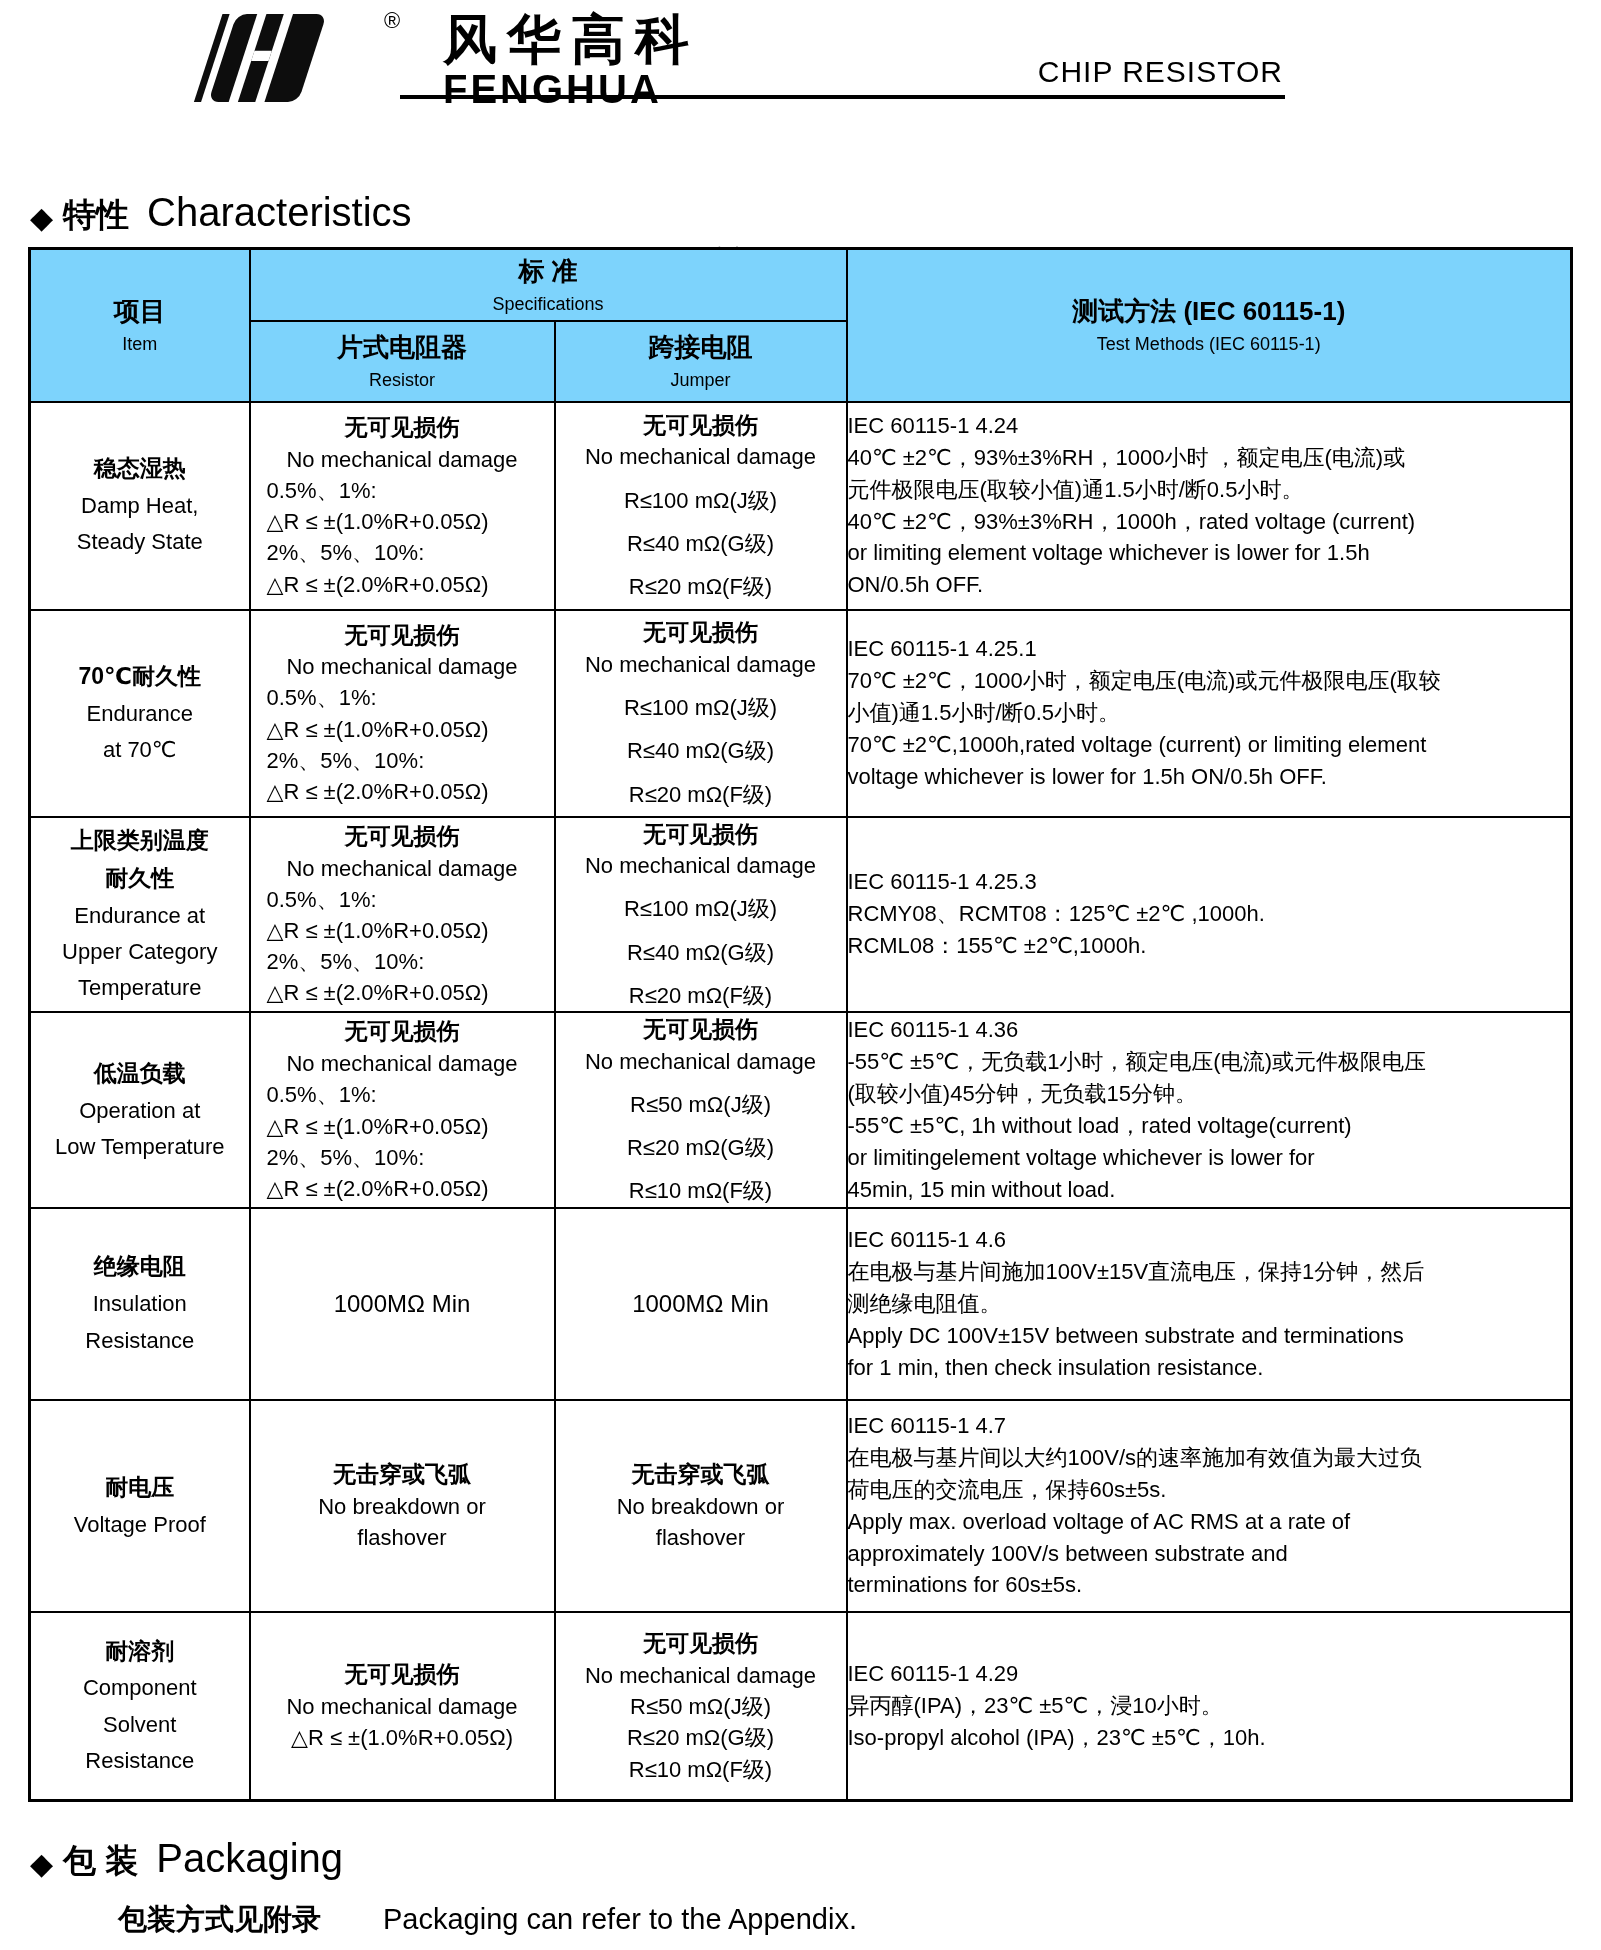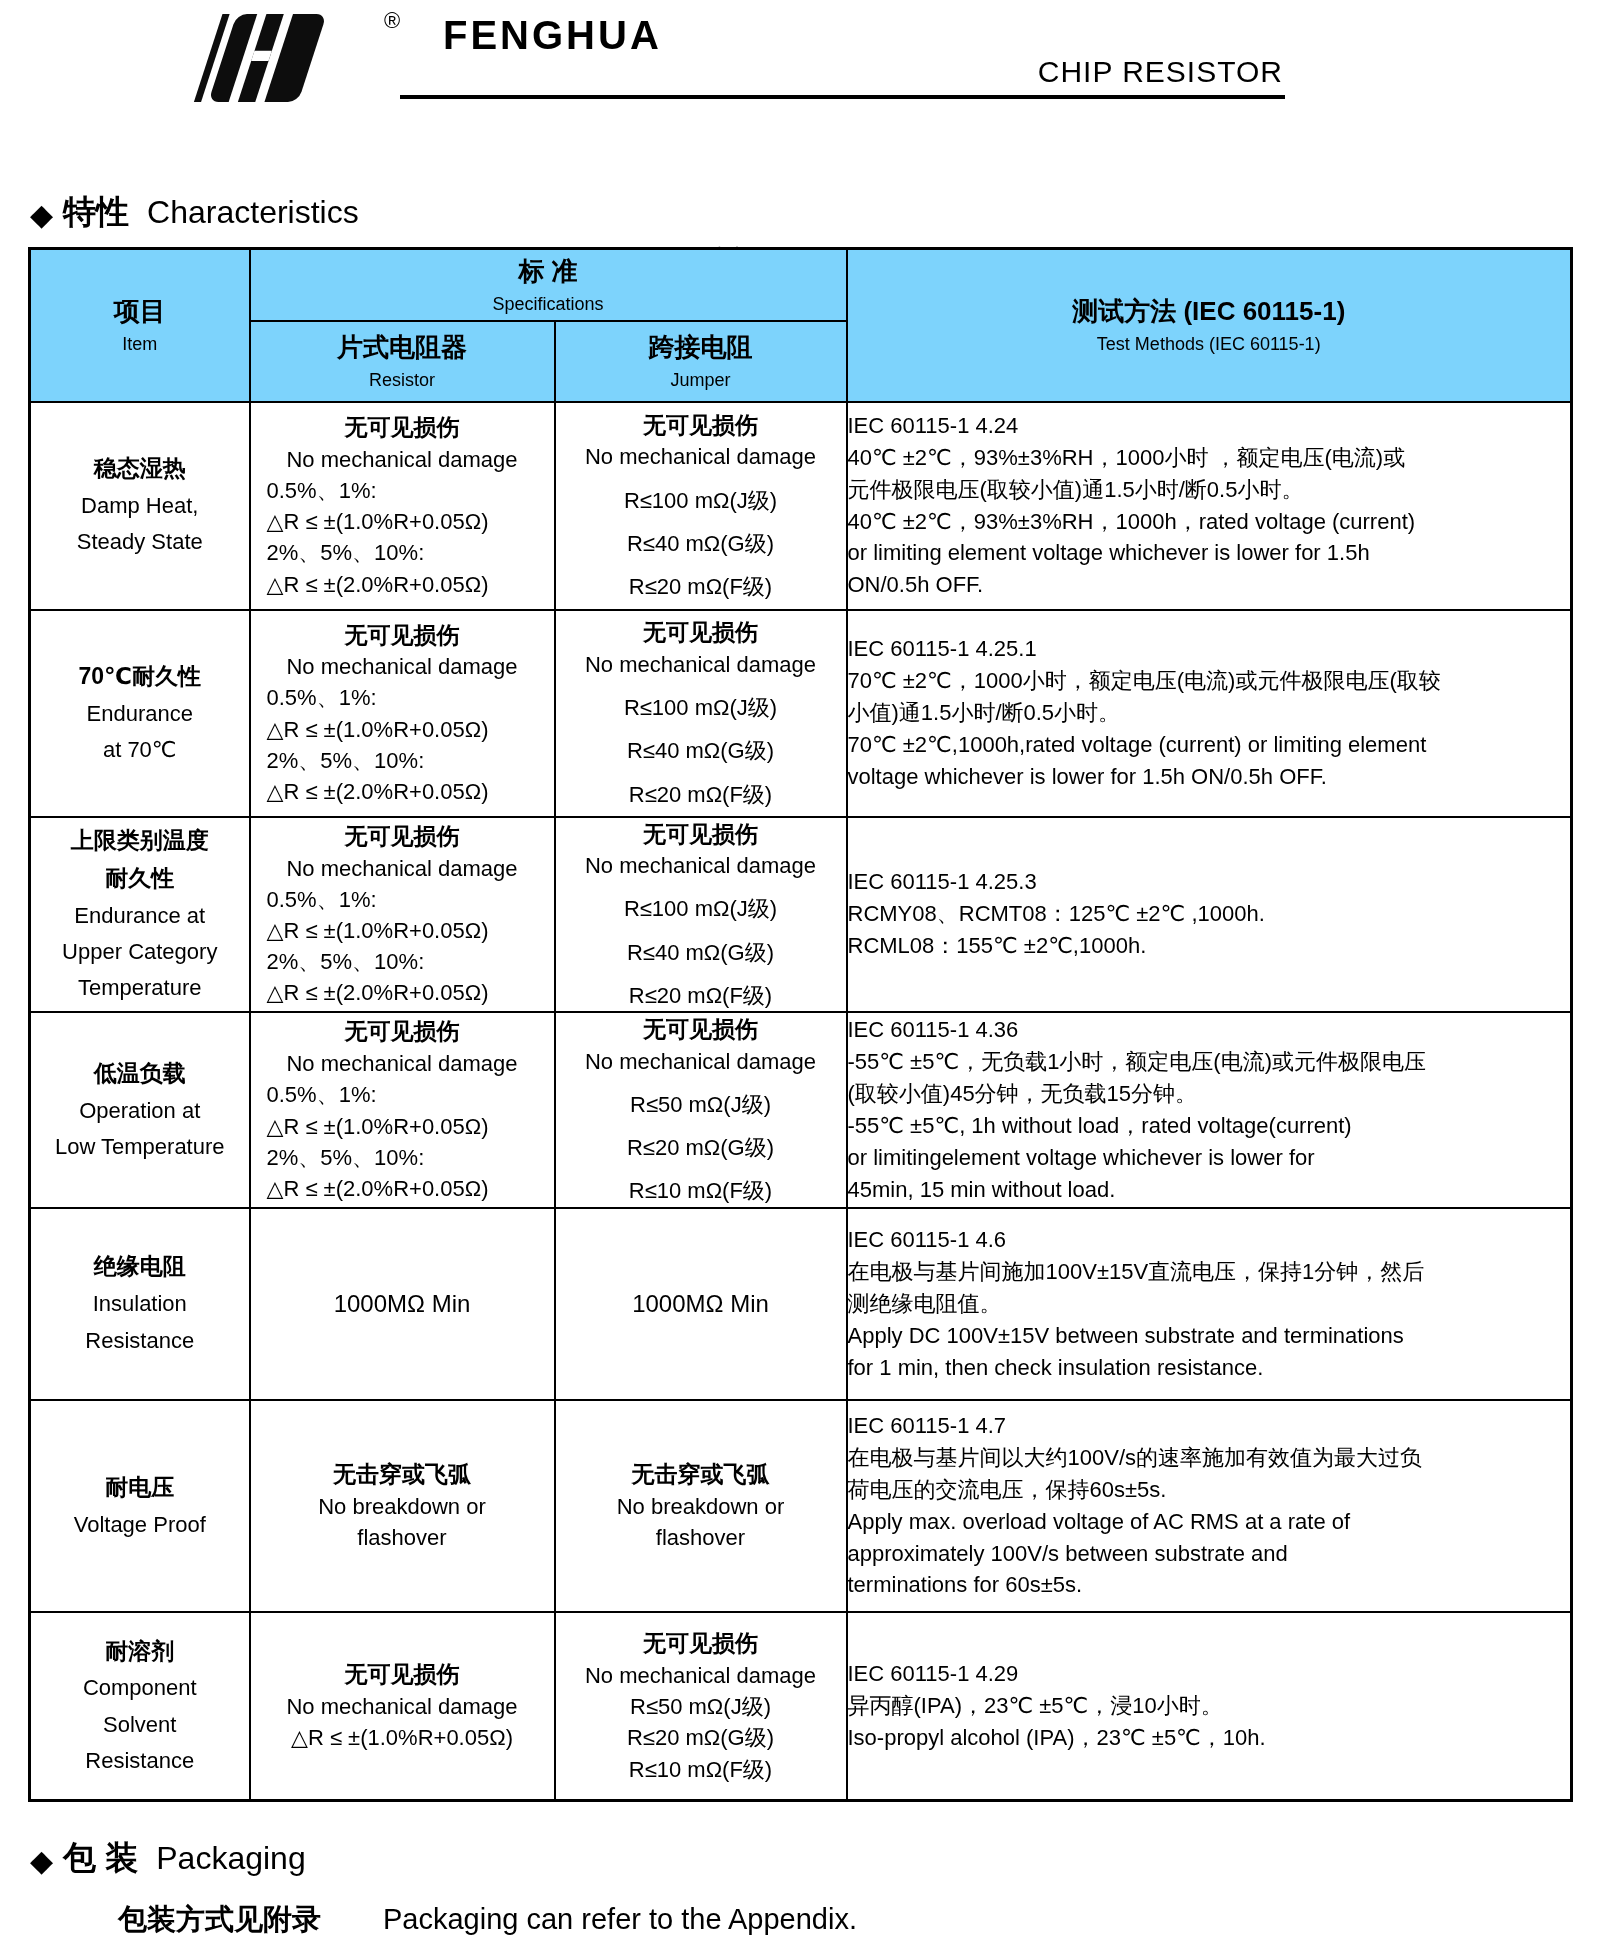--- a/index.html
+++ b/index.html
@@ -15,21 +15,21 @@
   .brand-reg{position:absolute;left:384px;top:8px;font-size:22px;}
   .brand-text{position:absolute;left:443px;top:12px;display:flex;flex-direction:column;}
   .brand-cn{font-size:54px;font-weight:bold;letter-spacing:10px;line-height:1.0;white-space:nowrap;}
   .brand-en{font-size:40px;font-weight:bold;letter-spacing:3px;line-height:1.0;margin-top:3px;white-space:nowrap;}
   .page-title{position:absolute;top:55px;right:318px;font-size:30px;letter-spacing:1px;}
   .header-rule{position:absolute;left:400px;top:95px;width:885px;height:4px;background:#000;}
   
   .sec-head{position:absolute;display:flex;align-items:baseline;}
   .sec-head .diamond{font-size:30px;margin-right:10px;position:relative;top:2px;}
   .sec-head .cn{font-size:33px;font-weight:bold;margin-right:18px;white-space:nowrap;}
-  .sec-head .en{font-size:32px;white-space:nowrap;text-align:right;}
+  .sec-head .en{font-size:40px;white-space:nowrap;text-align:right;}
   #characteristics-heading{left:30px;top:190px;}
   #packaging-heading{left:30px;top:1836px;}
   .continue-note{position:absolute;left:693px;top:215px;font-size:21px;margin-top:28px;}
   .packaging-note{position:absolute;left:118px;top:1900px;font-size:29px;}
   .packaging-note .cn{font-weight:bold;margin-right:62px;}
   
   .ctable{
     position:absolute;left:28px;top:247px;
     width:1542px;border-collapse:collapse;table-layout:fixed;
     border:3px solid #000;
@@ -60,20 +60,21 @@
     <g transform="translate(32,0) skewX(-18)">
       <rect x="18" y="2" width="88" height="86" rx="10" fill="#0d0d0d"></rect>
       <rect x="38" y="2" width="9" height="86" fill="#ffffff"></rect>
       <rect x="64" y="2" width="9" height="86" fill="#ffffff"></rect>
       <rect x="47" y="38" width="17" height="10" fill="#ffffff"></rect>
       <rect x="4" y="2" width="7" height="86" fill="#0d0d0d"></rect>
     </g>
   </svg>
   <div class="brand-reg">®</div>
   <div class="brand-text">
+    <div class="brand-cn">风华高科</div>
     <div class="brand-en">FENGHUA</div>
   </div>
   <div class="page-title">CHIP RESISTOR</div>
   <div class="header-rule"></div>
 
   <div class="sec-head" id="characteristics-heading">
     <span class="diamond">◆</span>
     <span class="cn">特性</span>
     <span class="en">Characteristics</span>
   </div>

